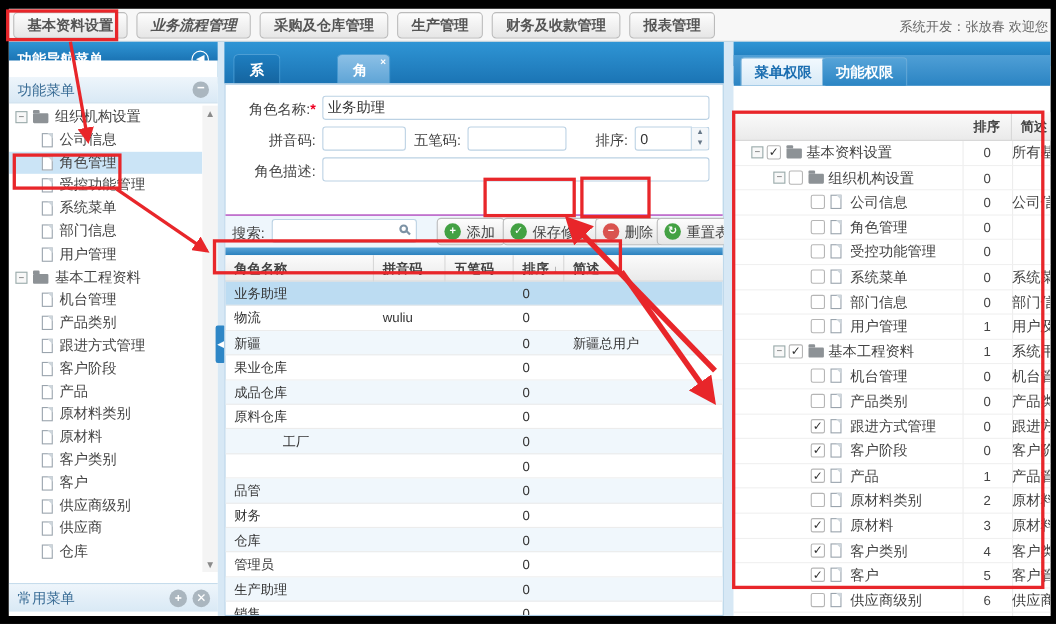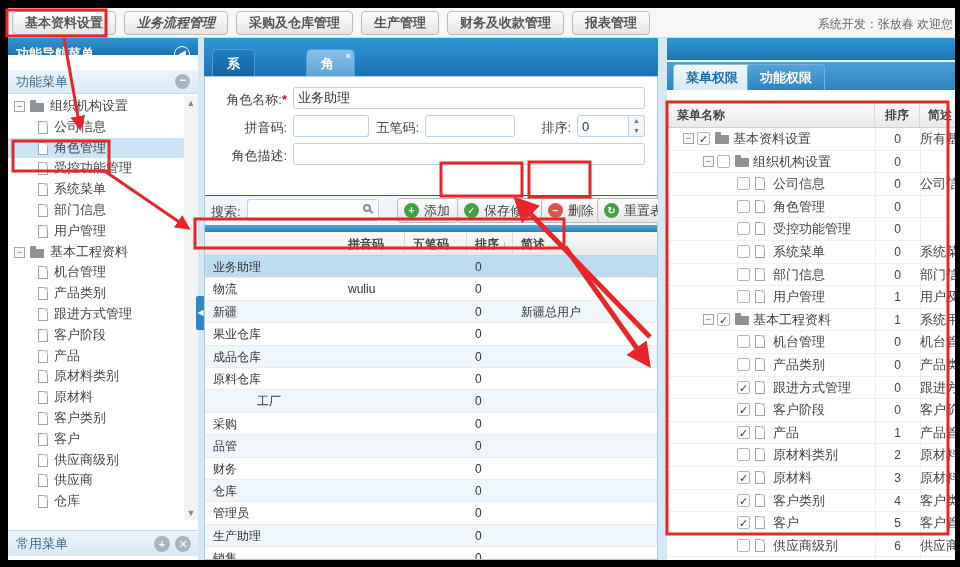--- a/index.html
+++ b/index.html
@@ -76,21 +76,21 @@
   .sort-ic{font-size:10px;color:#777;}
   .grid-rows{position:absolute;left:0;top:179px;width:452px;height:303px;overflow:hidden;}
   .g-row{position:relative;height:22.4px;line-height:22.4px;font-size:12px;color:#333;border-bottom:1px solid #ececec;}
   .g-row.striped{background:#f0f7fc;}
   .g-row.selected{background:#bcdcf2;}
   .g-cell{position:absolute;top:0;height:22.4px;padding-left:8px;white-space:nowrap;overflow:hidden;}
 
   
   .rpanel{position:absolute;left:659px;top:30px;width:288px;height:522px;background:#fff;}
   .rp-band{position:absolute;left:0;top:0;width:288px;height:22px;background:linear-gradient(#2f95d5,#1b74b4);}
-  .rp-tabstrip{position:absolute;left:0;top:24px;width:288px;height:28px;background:linear-gradient(#4f9fd6,#2b84c3);}
+  .rp-tabstrip{position:absolute;left:0;top:12px;width:288px;height:28px;background:linear-gradient(#4f9fd6,#2b84c3);}
   .rp-tab{position:absolute;bottom:0;height:26px;line-height:26px;padding:0 12px;font-size:13px;font-weight:bold;
     border-radius:4px 4px 0 0;}
   .rp-tab.active{background:linear-gradient(#f2f9fe,#d8eaf7);color:#1a6db0;border:1px solid #8cbcdd;border-bottom:none;}
   .rp-tab.inactive{background:linear-gradient(#55a3d8,#2b85c4);color:#fff;border:1px solid #77b2da;border-bottom:none;}
   .rp-head{position:absolute;left:0;top:64px;width:288px;height:26px;background:linear-gradient(#fbfbfb,#eaeaea);border-bottom:1px solid #cfcfcf;}
   .rph-cell{position:absolute;top:0;height:26px;line-height:26px;font-size:12px;font-weight:bold;color:#444;border-right:1px solid #d8d8d8;}
   .rp-rows{position:absolute;left:0;top:90px;width:288px;height:432px;overflow:hidden;}
   .rp-row{position:relative;height:22.6px;line-height:22.6px;font-size:13px;color:#444;border-bottom:1px solid #f0f0f0;white-space:nowrap;}
   .rp-sort{position:absolute;left:208px;top:0;width:45px;text-align:center;font-size:12px;}
   .rp-desc{position:absolute;left:253px;top:0;right:0;font-size:13px;overflow:hidden;}
@@ -264,20 +264,21 @@
               <div class="tb-btn" style="left: 192px;"><div class="tb-ico" style="background: rgb(67, 161, 67);">+</div><div style="display: inline;">添加</div></div>
               <div class="tb-btn" style="left: 252px;"><div class="tb-ico" style="background: rgb(67, 161, 67);">✓</div><div style="display: inline;">保存修改</div></div>
               <div class="tb-btn" style="left: 336px;"><div class="tb-ico" style="background: rgb(217, 83, 79);">−</div><div style="display: inline;">删除</div></div>
               <div class="tb-btn" style="left: 392px;"><div class="tb-ico" style="background: rgb(67, 161, 67);">↻</div><div style="display: inline;">重置表单</div></div>
             </div>
         </div>
 
         <div class="grid-split"></div>
 
         <div class="grid-head">
+          <div class="gh-cell" style="left:0;width:135px"><span>角色名称</span></div>
           <div class="gh-cell" style="left:135px;width:65px"><span>拼音码</span></div>
           <div class="gh-cell" style="left:200px;width:62px"><span>五笔码</span></div>
           <div class="gh-cell" style="left:262px;width:46px"><span>排序</span> <span class="sort-ic">↓</span></div>
           <div class="gh-cell" style="left:308px;width:144px;border-right:none"><span>简述</span></div>
         </div>
         <div class="grid-rows" id="gridRows">
             <div class="g-row selected">
               <div class="g-cell" style="left: 0px; width: 135px;">业务助理</div>
               <div class="g-cell" style="left: 135px; width: 65px;"></div>
               <div class="g-cell" style="left: 200px; width: 62px;"></div>
@@ -320,21 +321,20 @@
               <div class="g-cell" style="left: 308px; width: 144px;"></div>
             </div>
             <div class="g-row striped">
               <div class="g-cell" style="left: 0px; width: 135px; margin-left: 44px;">工厂</div>
               <div class="g-cell" style="left: 135px; width: 65px;"></div>
               <div class="g-cell" style="left: 200px; width: 62px;"></div>
               <div class="g-cell" style="left: 262px; width: 46px;">0</div>
               <div class="g-cell" style="left: 308px; width: 144px;"></div>
             </div>
             <div class="g-row">
-              <div class="g-cell" style="left: 0px; width: 135px;">采购</div>
               <div class="g-cell" style="left: 135px; width: 65px;"></div>
               <div class="g-cell" style="left: 200px; width: 62px;"></div>
               <div class="g-cell" style="left: 262px; width: 46px;">0</div>
               <div class="g-cell" style="left: 308px; width: 144px;"></div>
             </div>
             <div class="g-row striped">
               <div class="g-cell" style="left: 0px; width: 135px;">品管</div>
               <div class="g-cell" style="left: 135px; width: 65px;"></div>
               <div class="g-cell" style="left: 200px; width: 62px;"></div>
               <div class="g-cell" style="left: 262px; width: 46px;">0</div>
@@ -381,21 +381,20 @@
 
     <div class="splitter-r"></div>
 
     <div class="rpanel">
       <div class="rp-band"></div>
       <div class="rp-tabstrip">
         <div class="rp-tab active" style="left:6px"><span>菜单权限</span></div>
         <div class="rp-tab inactive" style="left:80px"><span>功能权限</span></div>
       </div>
       <div class="rp-head">
-        <div class="rph-cell" style="left:0;width:208px;padding-left:10px"><span>菜单名称</span></div>
         <div class="rph-cell" style="left:208px;width:45px;text-align:center"><span>排序</span></div>
         <div class="rph-cell" style="left:253px;width:35px;border-right:none;padding-left:8px"><span>简述</span></div>
       </div>
       <div class="rp-rows" id="rpRows">
         <div class="vline" style="left:208px"></div>
         <div class="vline" style="left:253px"></div>
       <div class="rp-row">
             <div class="expander" style="left: 16px;">−</div>
             <div class="cbx" style="left: 30px;">✓</div>
             <div class="icon-folder" style="left: 48px;"></div>

